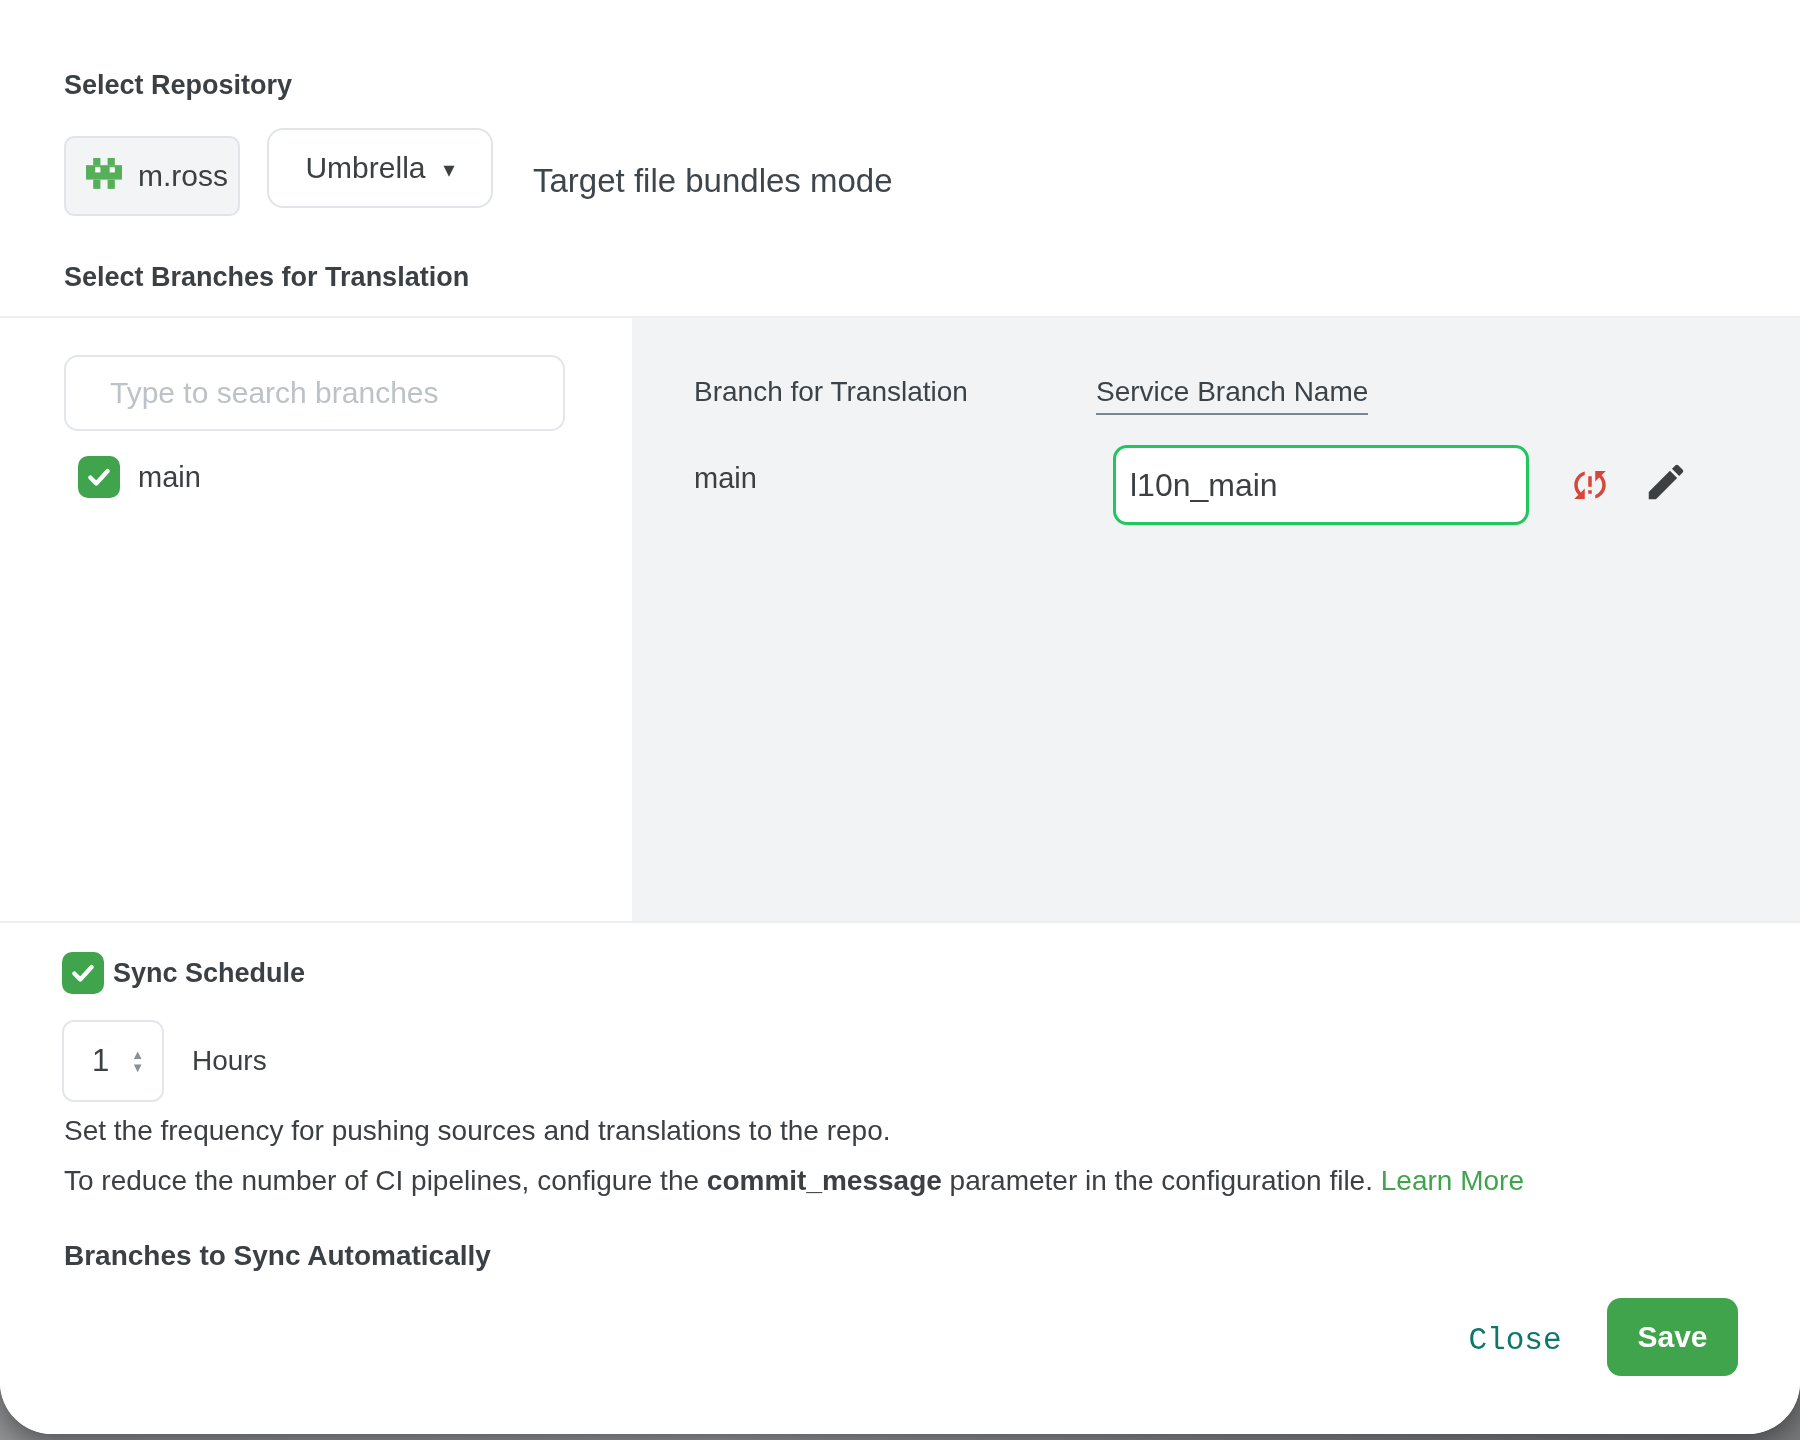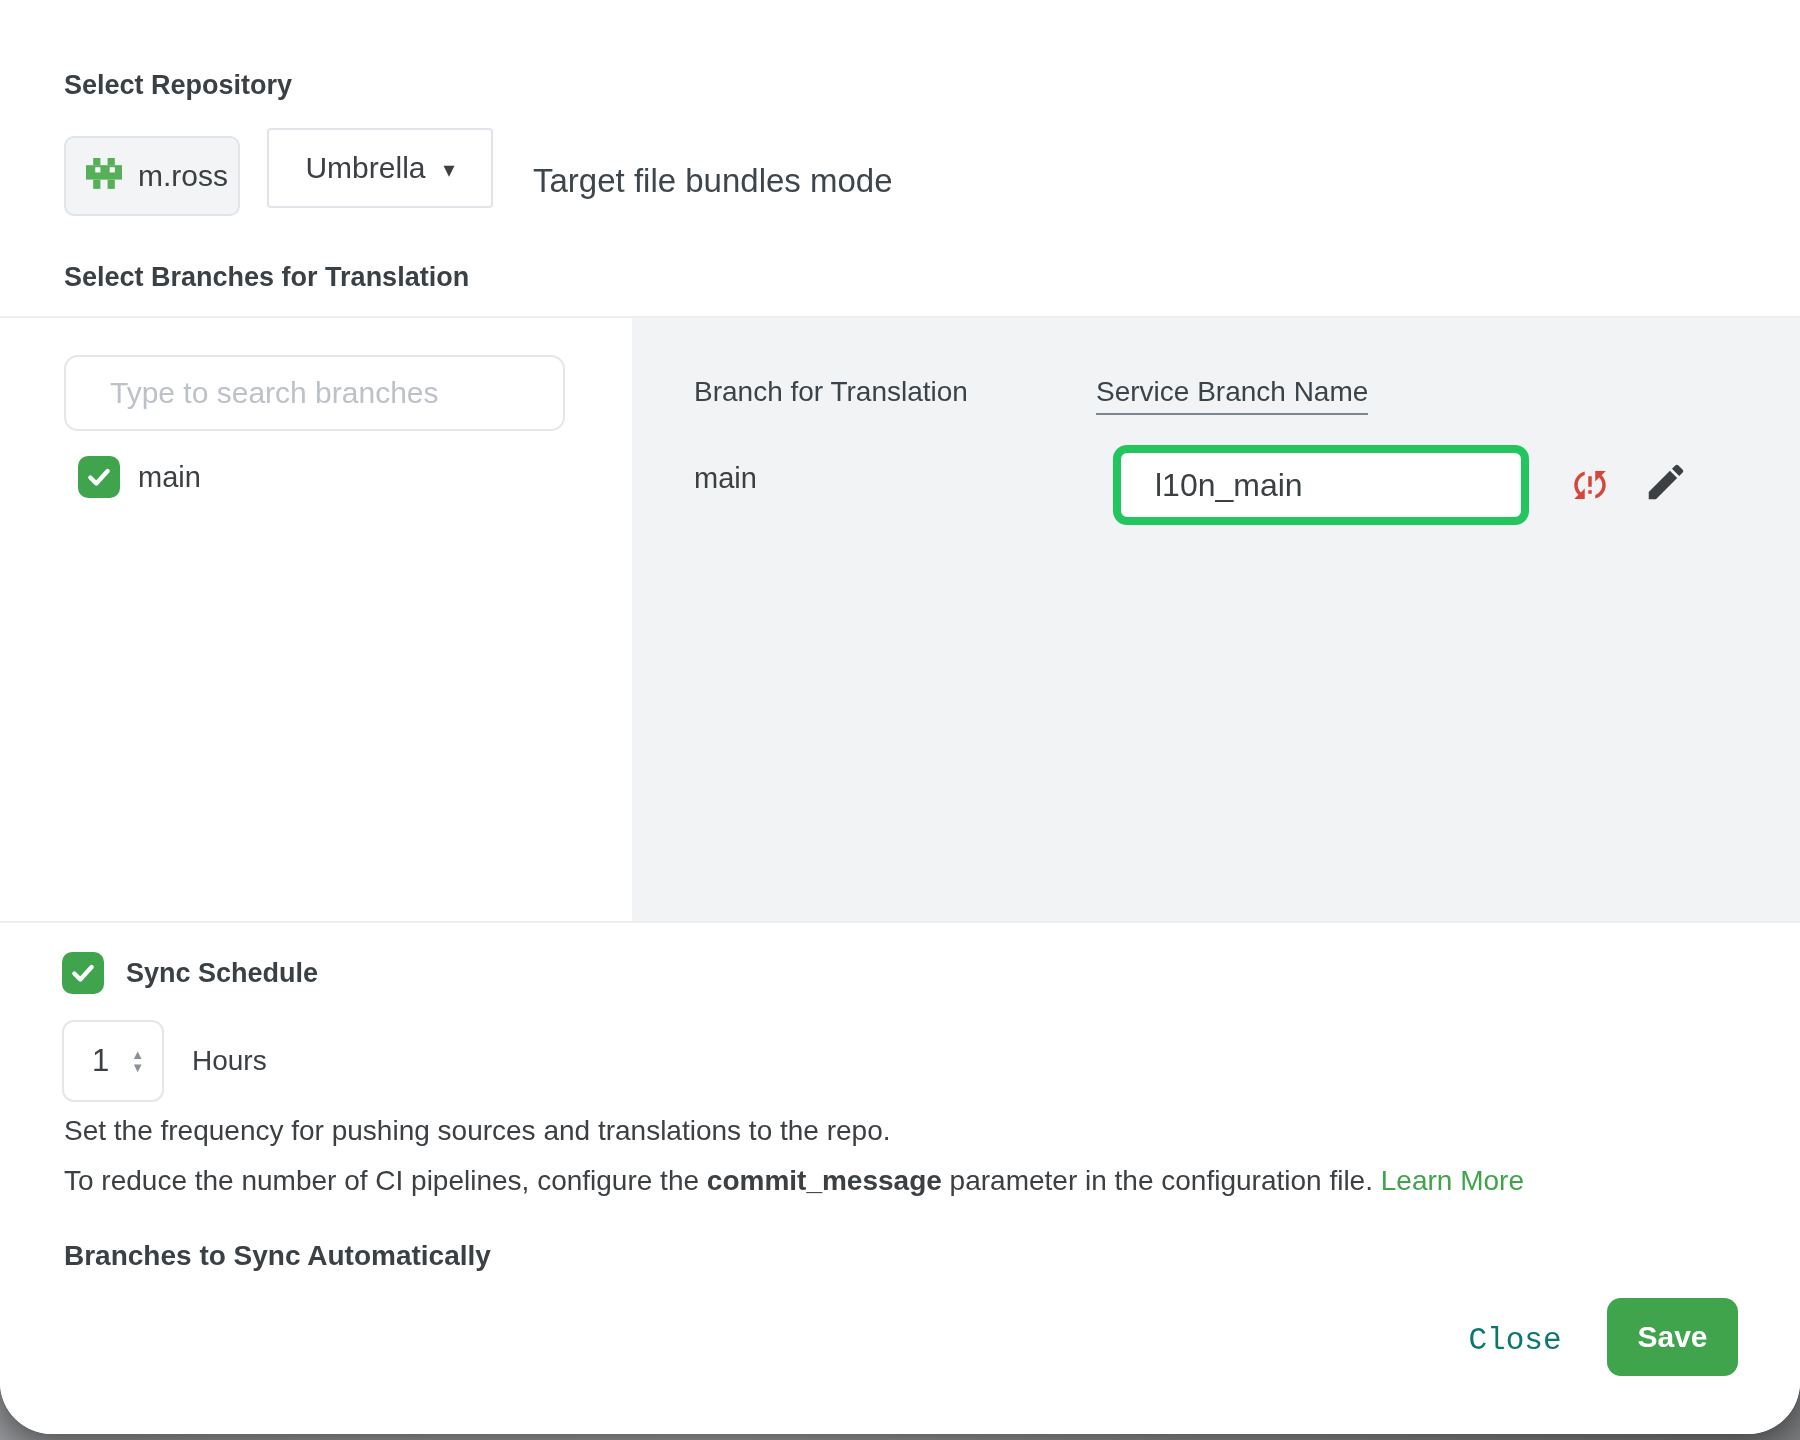--- a/index.html
+++ b/index.html
@@ -24,21 +24,21 @@
   .h-select-branches { left:64px; top:262px; }
   .repo-owner-btn {
     position:absolute; left:64px; top:136px; width:176px; height:80px;
     background:#f2f4f5; border:2px solid #e1e4e8; border-radius:10px;
     display:flex; align-items:center; gap:16px; padding-left:20px; cursor:pointer;
   }
   .repo-owner-btn .label { font-size:30px; color:#3c4043; }
   .identicon { width:36px; height:36px; flex:0 0 36px; }
   .repo-dropdown {
     position:absolute; left:267px; top:128px; width:226px; height:80px;
-    background:#fff; border:2px solid #e1e4e8; border-radius:4px;
+    background:#fff; border:2px solid #e1e4e8; border-radius:16px;
     display:flex; align-items:center; justify-content:center; gap:18px; cursor:pointer;
   }
   .repo-dropdown .label { font-size:30px; color:#3c4043; }
   .caret { font-size:22px; color:#3c4043; line-height:1; transform:translateY(2px); }
   .mode-text { position:absolute; left:533px; top:146px; font-size:33px; color:#3e464c;margin-top:16px; }
 
   
   .section-b { position:absolute; left:0; top:318px; width:100%; height:605px; background:#fff; border-bottom:2px solid #eceef0; }
   .gray-panel { position:absolute; left:632px; top:0; right:0; bottom:0; background:#f1f3f4; }
   .search-input {
@@ -53,31 +53,31 @@
     display:flex; align-items:center; justify-content:center; cursor:pointer; flex:0 0 42px;
   }
   .branch-check-row { position:absolute; left:78px; top:138px; display:flex; align-items:center; gap:18px; }
   .branch-check-row .label { font-size:29px; color:#3c4043; }
   .th { position:absolute; font-size:28px; font-weight:400; color:#3b4349; }
   .th-branch { left:694px; top:58px; }
   .th-service { left:1096px; top:58px; border-bottom:2px solid #7b868e; padding-bottom:5px; }
   .td-branch { position:absolute; left:694px; top:144px; font-size:29px; color:#3c4043; }
   .service-input {
     position:absolute; left:1113px; top:127px; width:416px; height:80px;
-    border:8px solid #22c55e; border-radius:14px; background:#fff;
+    border:3px solid #22c55e; border-radius:14px; background:#fff;
     font-family:"Liberation Sans",sans-serif; font-size:32px; color:#3c4043;
-    padding:0 34px; outline:none;
+    padding:0 14px; outline:none;
   }
   .icon-btn { position:absolute; background:none; border:none; cursor:pointer; padding:0; }
   .sync-problem-icon { left:1569px; top:146px; width:42px; height:42px; }
   .pencil-icon { left:1643px; top:141px; width:46px; height:46px; }
 
   
   .section-c { position:absolute; left:0; top:923px; width:100%; height:511px; background:#fff; }
-  .sync-check-row { position:absolute; left:62px; top:29px; display:flex; align-items:center; gap:22px; }
+  .sync-check-row { position:absolute; left:62px; top:29px; display:flex; align-items:center; gap:9px; }
   .sync-check-row .label { font-size:27px; font-weight:600; color:#3b4045; }
   .stepper {
     position:absolute; left:62px; top:97px; width:102px; height:82px;
     border:2px solid #e4e7ea; border-radius:12px; background:#fff;
     display:flex; align-items:center; justify-content:space-between; padding:0 18px 0 28px; cursor:pointer;
   }
   .stepper .value { font-size:31px; color:#3c4043; }
   .stepper .arrows { display:flex; flex-direction:column; gap:2px; }
   .stepper .arrows span { font-size:13px; line-height:11px; color:#8a9096; }
   .hours-label { position:absolute; left:192px; top:122px; font-size:28px; color:#3c4043; }

